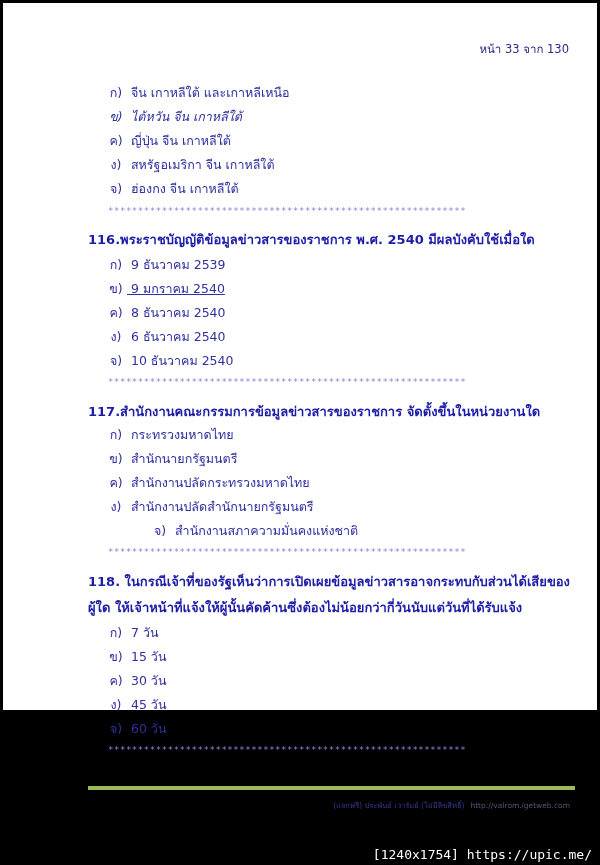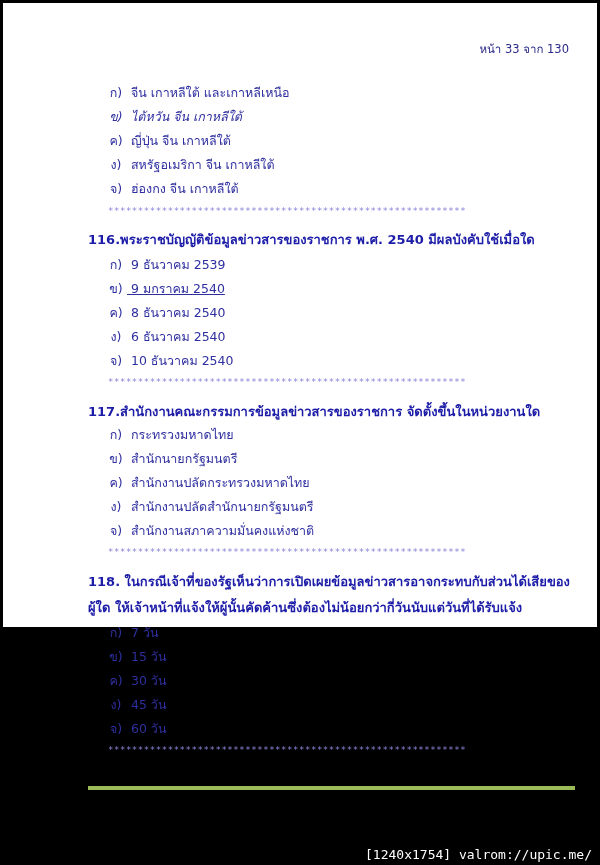--- a/index.html
+++ b/index.html
@@ -1,21 +1,21 @@
 <!DOCTYPE html>
 <html><head>
 <meta charset="utf-8">
 <style>
   html, body { margin:0; padding:0; }
   body {
     width:600px; height:865px; background:#000; position:relative; overflow:hidden;
     font-family:"DejaVu Sans", "Liberation Sans", sans-serif;
   }
   .page {
-    position:absolute; left:3px; top:3px; width:594px; height:624px; background:#ffffff;
+    position:absolute; left:3px; top:3px; width:594px; height:707px; background:#ffffff;
   }
   .page-num {
     position:absolute; right:28px; top:37px; font-size:11.5px; color:#2b2b8a;
   }
   .content { position:absolute; left:0; top:0; width:100%; }
   .opt {
     position:absolute; left:102px; font-size:12.5px; color:#2f2fa0; white-space:nowrap;text-align:center;
   }
   .opt .lbl { display:inline-block; width:22px; }
   .sep {
@@ -59,29 +59,32 @@
     <div class="opt" style="top:300px;"><span class="lbl">ค)</span> <span>8 ธันวาคม 2540</span></div>
     <div class="opt" style="top:324px;"><span class="lbl">ง)</span> <span>6 ธันวาคม 2540</span></div>
     <div class="opt" style="top:348px;"><span class="lbl">จ)</span> <span>10 ธันวาคม 2540</span></div>
     <div class="sep" style="top:374px;">************************************************************</div>
 
     <div class="q" style="top:398px;">117.สำนักงานคณะกรรมการข้อมูลข่าวสารของราชการ จัดตั้งขึ้นในหน่วยงานใด</div>
     <div class="opt" style="top:422px;"><span class="lbl">ก)</span> <span>กระทรวงมหาดไทย</span></div>
     <div class="opt" style="top:446px;"><span class="lbl">ข)</span> <span>สำนักนายกรัฐมนตรี</span></div>
     <div class="opt" style="top:470px;"><span class="lbl">ค)</span> <span>สำนักงานปลัดกระทรวงมหาดไทย</span></div>
     <div class="opt" style="top:494px;"><span class="lbl">ง)</span> <span>สำนักงานปลัดสำนักนายกรัฐมนตรี</span></div>
-    <div class="opt" style="top:518px;"><span class="lbl">จ)</span> <span>สำนักงานสภาความมั่นคงแห่งชาติ</span></div>
+    <div class="opt" style="top:518px;margin-left:44px;"><span class="lbl">จ)</span> <span>สำนักงานสภาความมั่นคงแห่งชาติ</span></div>
     <div class="sep" style="top:544px;">************************************************************</div>
 
     <div class="q" style="top:568px;">118. ในกรณีเจ้าที่ของรัฐเห็นว่าการเปิดเผยข้อมูลข่าวสารอาจกระทบกับส่วนได้เสียของ</div>
     <div class="q" style="top:594px;">ผู้ใด ให้เจ้าหน้าที่แจ้งให้ผู้นั้นคัดค้านซึ่งต้องไม่น้อยกว่ากี่วันนับแต่วันที่ได้รับแจ้ง</div>
     <div class="opt" style="top:620px;"><span class="lbl">ก)</span> <span>7 วัน</span></div>
     <div class="opt" style="top:644px;"><span class="lbl">ข)</span> <span>15 วัน</span></div>
     <div class="opt" style="top:668px;"><span class="lbl">ค)</span> <span>30 วัน</span></div>
     <div class="opt" style="top:692px;"><span class="lbl">ง)</span> <span>45 วัน</span></div>
     <div class="opt" style="top:716px;"><span class="lbl">จ)</span> <span>60 วัน</span></div>
     <div class="sep" style="top:742px;">************************************************************</div>
   </div>
 
   <div class="rule"></div>
+  <div class="footer">
+    <span>(แจกฟรี) ประพันธ์ เวารัมย์ (ไม่มีลิขสิทธิ์)</span><span class="url">http://valrom.igetweb.com</span>
+  </div>
 </div>
 
-<div class="watermark">[1240x1754] valrom://upic.me/</div>
+<div class="watermark">[1240x1754] https://upic.me/</div>
 
 </body></html>

